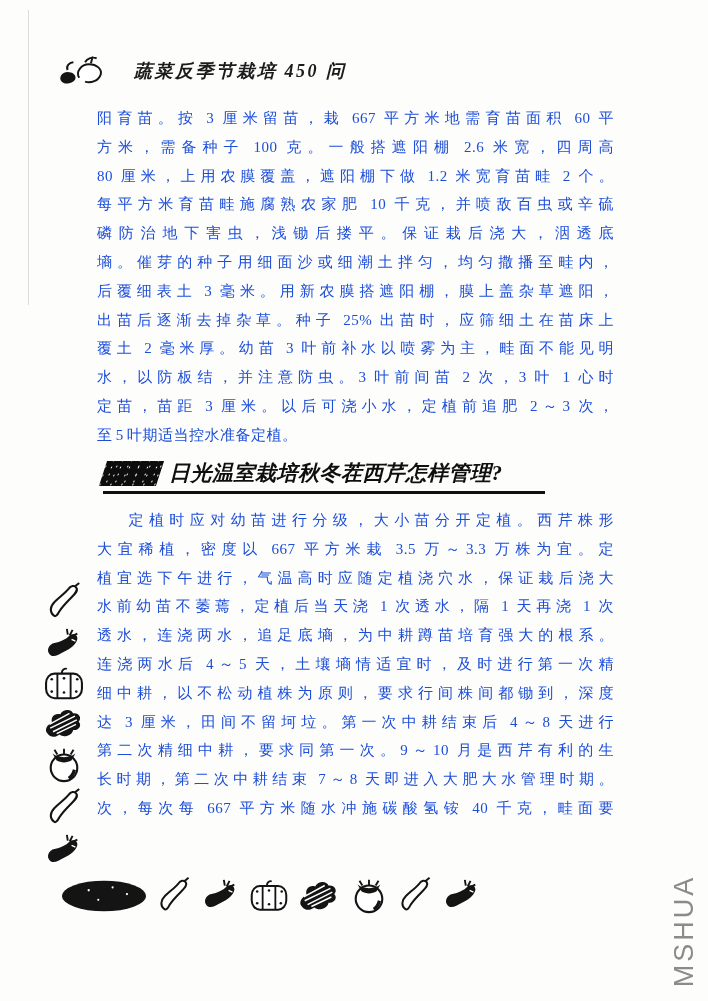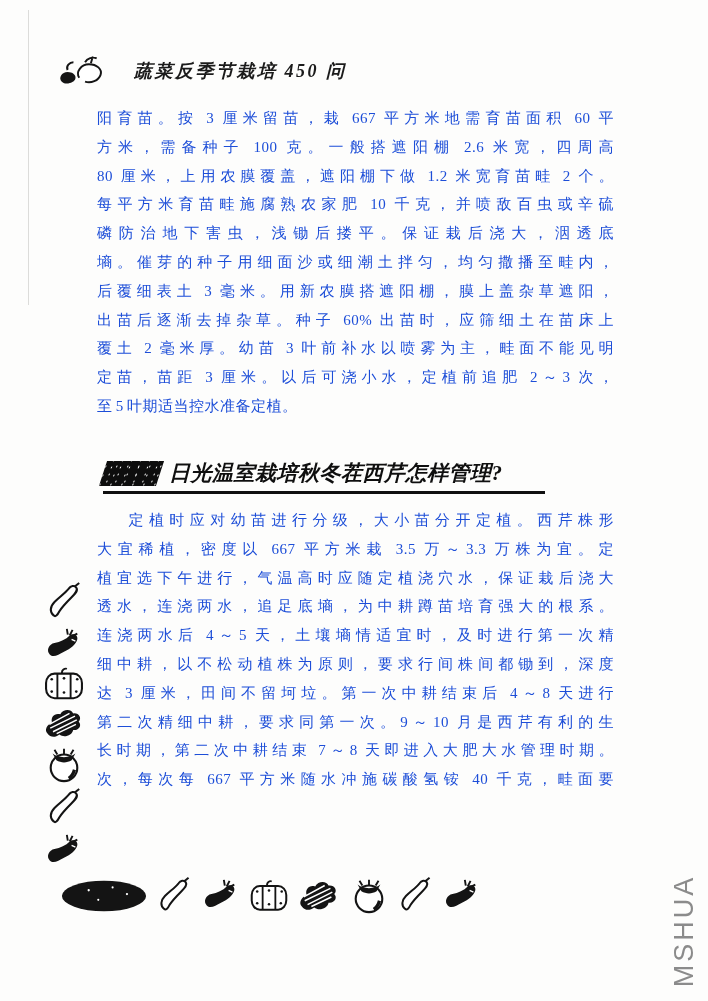--- a/index.html
+++ b/index.html
@@ -136,35 +136,37 @@
   </div>
 
   <div class="textblock" id="para1">
     <div class="line">阳育苗。按 3 厘米留苗，栽 667 平方米地需育苗面积 60 平</div>
     <div class="line">方米，需备种子 100 克。一般搭遮阳棚 2.6 米宽，四周高</div>
     <div class="line">80 厘米，上用农膜覆盖，遮阳棚下做 1.2 米宽育苗畦 2 个。</div>
     <div class="line">每平方米育苗畦施腐熟农家肥 10 千克，并喷敌百虫或辛硫</div>
     <div class="line">磷防治地下害虫，浅锄后搂平。保证栽后浇大，洇透底</div>
     <div class="line">墒。催芽的种子用细面沙或细潮土拌匀，均匀撒播至畦内，</div>
     <div class="line">后覆细表土 3 毫米。用新农膜搭遮阳棚，膜上盖杂草遮阳，</div>
-    <div class="line">出苗后逐渐去掉杂草。种子 60% 出苗时，应筛细土在苗床上</div>
+    <div class="line">出苗后逐渐去掉杂草。种子 25% 出苗时，应筛细土在苗床上</div>
     <div class="line">覆土 2 毫米厚。幼苗 3 叶前补水以喷雾为主，畦面不能见明</div>
+    <div class="line">水，以防板结，并注意防虫。3 叶前间苗 2 次，3 叶 1 心时</div>
     <div class="line">定苗，苗距 3 厘米。以后可浇小水，定植前追肥 2～3 次，</div>
     <div class="line last">至 5 叶期适当控水准备定植。</div>
   </div>
 
   <div class="section-heading">
     <span class="heading-box"></span>
     <span class="heading-text">日光温室栽培秋冬茬西芹怎样管理?</span>
   </div>
 
   <div class="textblock" id="para2">
     <div class="line indent">定植时应对幼苗进行分级，大小苗分开定植。西芹株形</div>
     <div class="line">大宜稀植，密度以 667 平方米栽 3.5 万～3.3 万株为宜。定</div>
     <div class="line">植宜选下午进行，气温高时应随定植浇穴水，保证栽后浇大</div>
+    <div class="line">水前幼苗不萎蔫，定植后当天浇 1 次透水，隔 1 天再浇 1 次</div>
     <div class="line">透水，连浇两水，追足底墒，为中耕蹲苗培育强大的根系。</div>
     <div class="line">连浇两水后 4～5 天，土壤墒情适宜时，及时进行第一次精</div>
     <div class="line">细中耕，以不松动植株为原则，要求行间株间都锄到，深度</div>
     <div class="line">达 3 厘米，田间不留坷垃。第一次中耕结束后 4～8 天进行</div>
     <div class="line">第二次精细中耕，要求同第一次。9～10 月是西芹有利的生</div>
     <div class="line">长时期，第二次中耕结束 7～8 天即进入大肥大水管理时期。</div>
     <div class="line">次，每次每 667 平方米随水冲施碳酸氢铵 40 千克，畦面要</div>
   </div>
 
   <div class="left-icons">

